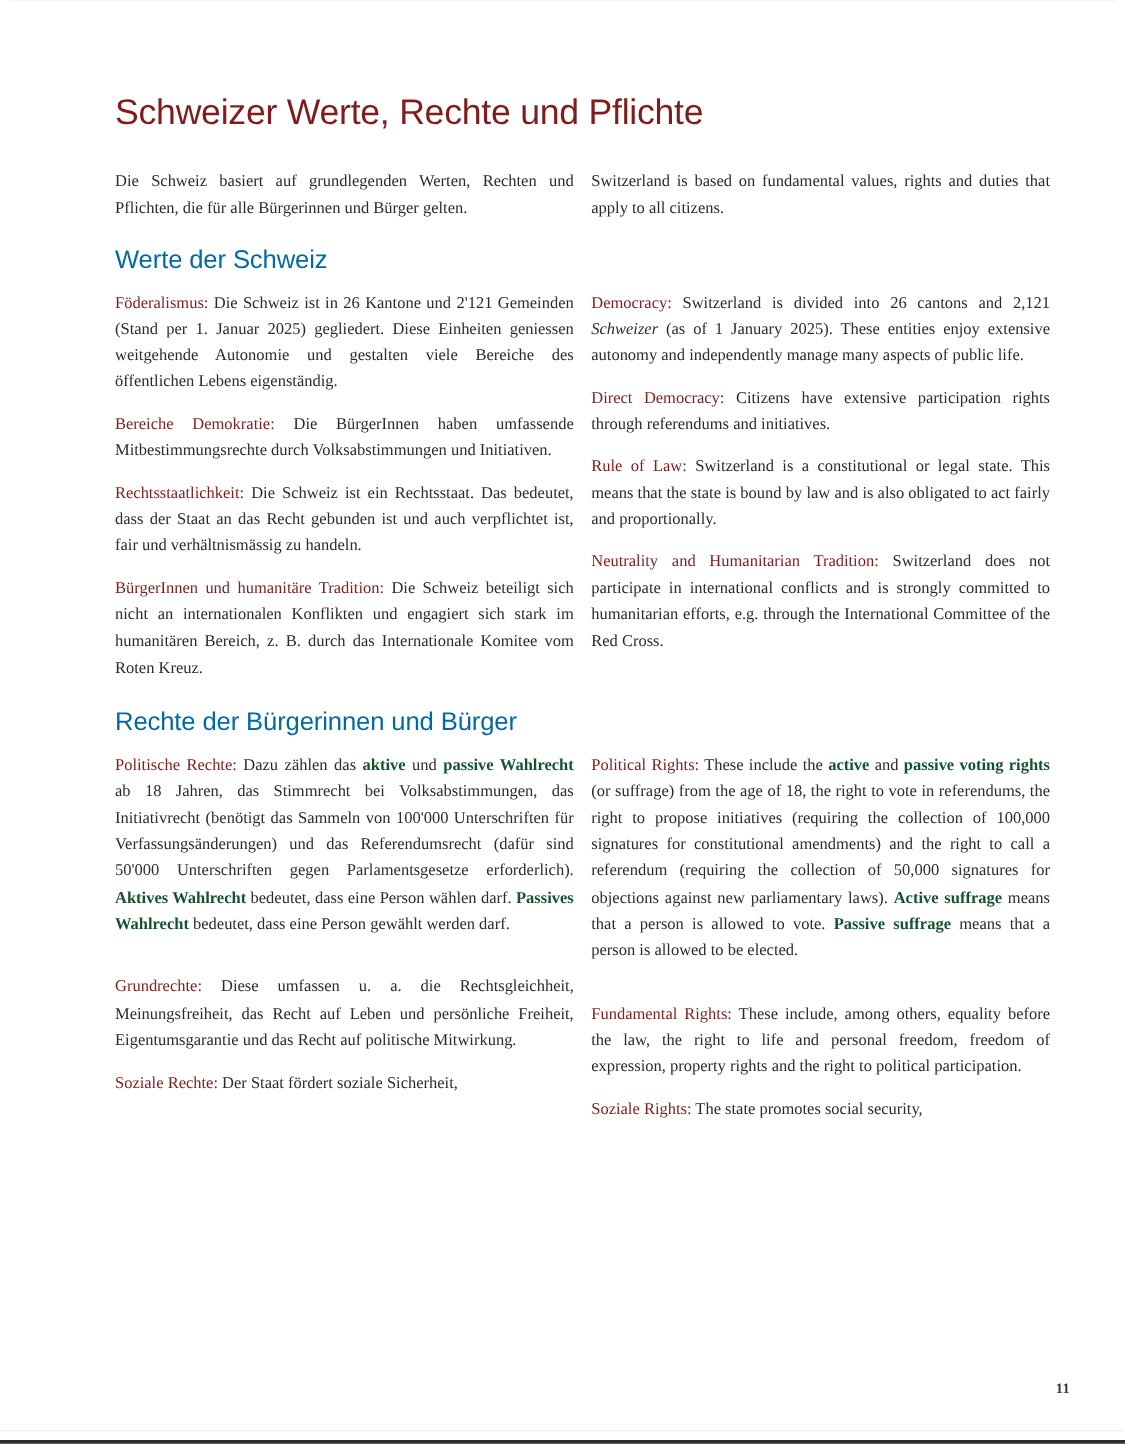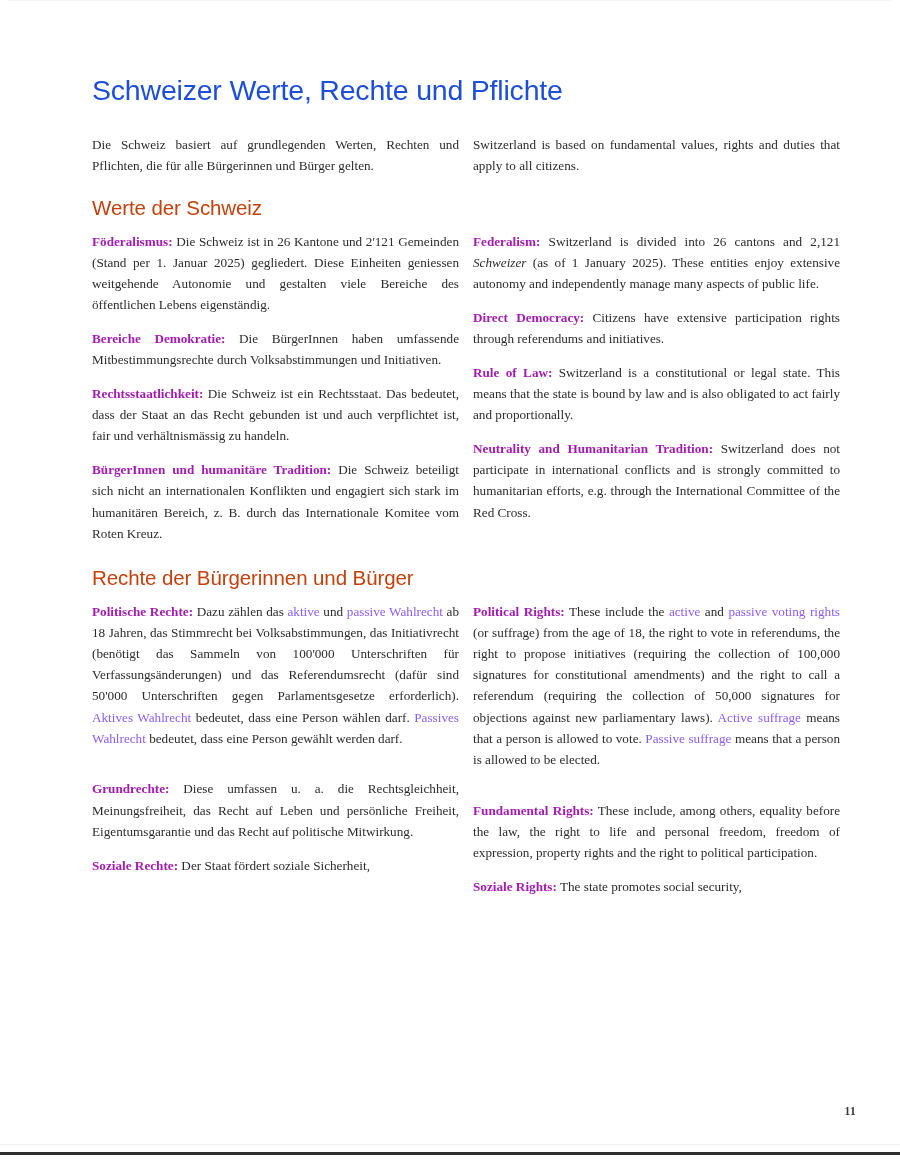--- a/index.html
+++ b/index.html
@@ -27,29 +27,29 @@
     position: absolute;
     left: 92px;
     top: 74px;
     width: 748px;
   }
   h1.doc-title {
     font-family: "Liberation Sans", sans-serif;
     font-weight: 400;
     font-size: 28.5px;
     letter-spacing: -0.2px;
-    color: #1d4ed8;
+    color: #7f1d1d;
     margin: 0 0 27px 0;
     line-height: 1.15;
   }
   h2.section-heading {
     font-family: "Liberation Sans", sans-serif;
     font-weight: 400;
     font-size: 20.5px;
-    color: #c2410c;
+    color: #0369a1;
     margin: 0 0 10px 0;
     line-height: 1.2;
     letter-spacing: -0.1px;
   }
   .section-heading-wrap {
     margin-top: 22px;
   }
   .section-heading-wrap.first {
     margin-top: 20px;
   }
@@ -72,26 +72,26 @@
     hyphens: manual;
     color: #2b2b2b;
   }
   p.para:last-child {
     margin-bottom: 0;
   }
   p.lead {
     margin: 0;
   }
   .term {
+    font-weight: normal;
+    color: #7f1d1d;
+  }
+  .emph {
     font-weight: bold;
-    color: #a21caf;
-  }
-  .emph {
-    font-weight: normal;
-    color: #8b5cf6;
+    color: #14532d;
   }
   .ital {
     font-style: italic;
   }
   .block-gap {
     height: 17px;
   }
   .page-number {
     position: absolute;
     right: 44px;
@@ -157,21 +157,21 @@
 
         <p class="para"><span class="term">Bereiche Demokratie:</span><span> Die BürgerInnen haben umfassende Mitbestimmungsrechte durch Volksabstimmungen und Initiativen.</span></p>
 
         <p class="para"><span class="term">Rechtsstaatlichkeit:</span><span> Die Schweiz ist ein Rechtsstaat. Das bedeutet, dass der Staat an das Recht gebunden ist und auch verpflichtet ist, fair und verhältnismässig zu handeln.</span></p>
 
         <p class="para"><span class="term">BürgerInnen und humanitäre Tradition:</span><span> Die Schweiz beteiligt sich nicht an internationalen Konflikten und engagiert sich stark im humanitären Bereich, z. B. durch das Internationale Komitee vom Roten Kreuz.</span></p>
 
       </div>
       <div class="col">
 
-        <p class="para"><span class="term">Federalism:</span><span> Switzerland is divided into 26 cantons and 2,121 </span><span class="ital">Schweizer</span><span> (as of 1 January 2025). These entities enjoy extensive autonomy and independently manage many aspects of public life.</span></p>
+        <p class="para"><span class="term">Democracy:</span><span> Switzerland is divided into 26 cantons and 2,121 </span><span class="ital">Schweizer</span><span> (as of 1 January 2025). These entities enjoy extensive autonomy and independently manage many aspects of public life.</span></p>
 
         <p class="para"><span class="term">Direct Democracy:</span><span> Citizens have extensive participation rights through referendums and initiatives.</span></p>
 
         <p class="para"><span class="term">Rule of Law:</span><span> Switzerland is a constitutional or legal state. This means that the state is bound by law and is also obligated to act fairly and proportionally.</span></p>
 
         <p class="para"><span class="term">Neutrality and Humanitarian Tradition:</span><span> Switzerland does not participate in international conflicts and is strongly committed to humanitarian efforts, e.g. through the International Committee of the Red Cross.</span></p>
 
       </div>
     </div>
 

